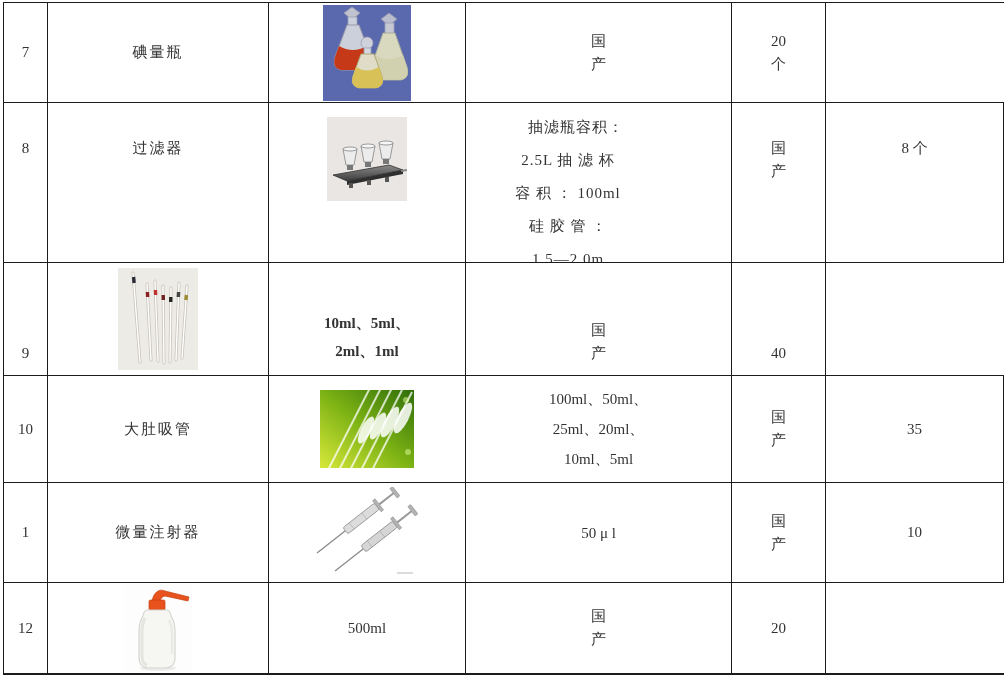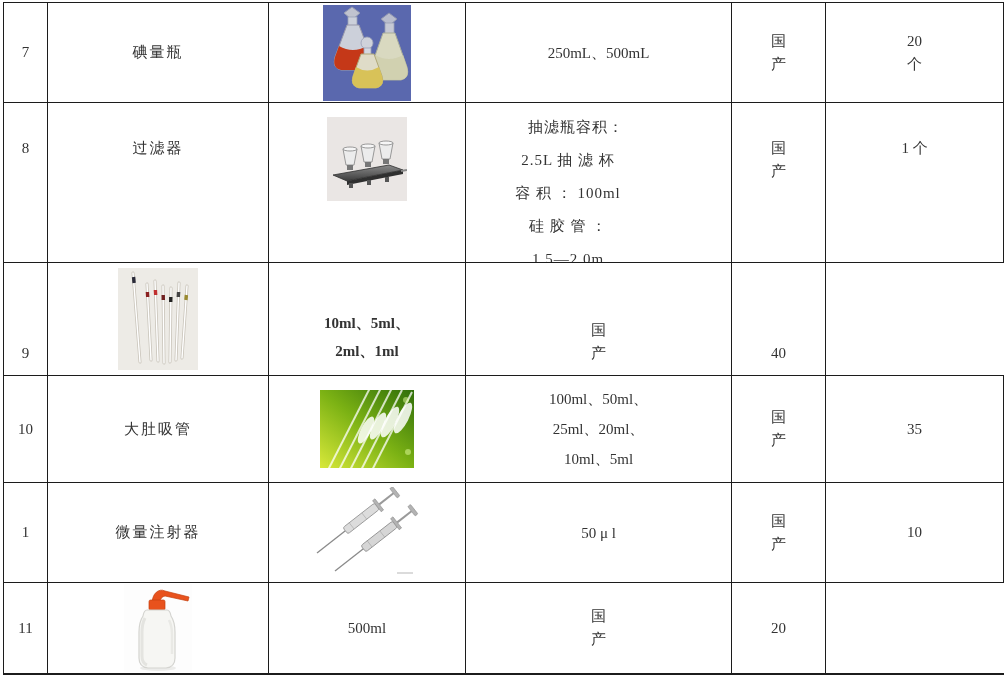--- a/index.html
+++ b/index.html
@@ -64,21 +64,20 @@
         <rect x="25" y="12" width="9" height="10" fill="#ccd0da" stroke="#9aa0b6" stroke-width="0.8"></rect>
         <path d="M24 20 L12 52 Q9 63 18 65 L42 65 Q51 63 48 52 L36 20 Z" fill="#ccd0da" stroke="#99a" stroke-width="1"></path>
         <path d="M16 41 L12 52 Q9 63 18 65 L42 65 Q51 63 48 52 L44 41 Q30 49 16 41 Z" fill="#c53818"></path>
 
         <circle cx="44" cy="38" r="6" fill="#cfd2da" stroke="#9aa0b6" stroke-width="0.8"></circle>
         <rect x="41" y="43" width="7" height="7" fill="#d5d8e0" stroke="#9aa0b6" stroke-width="0.8"></rect>
         <path d="M38 49 L30 71 Q27 81 36 83 L53 83 Q62 81 59 71 L51 49 Z" fill="#dfdcc8" stroke="#b0a878" stroke-width="1"></path>
         <path d="M33 62 L30 71 Q27 81 36 83 L53 83 Q62 81 59 71 L56 62 Q44 69 33 62 Z" fill="#d8c258"></path>
       </svg>
     </div>
-    <div class="cell c-spec pre">250mL、500mL</div>
     <div class="cell c-origin pre">国
 产</div>
     <div class="cell c-qty pre">20
 个</div>
   </div>
 
   <div class="row r8" style="height:160px">
     <div class="cell c-no">8</div>
     <div class="cell c-name">过滤器</div>
     <div class="cell c-img">
@@ -116,21 +115,21 @@
         </g>
       </svg>
     </div>
     <div class="cell c-spec pre">　抽滤瓶容积：
 2.5L 抽 滤 杯
 容 积 ： 100ml
 硅 胶 管 ：
 1.5—2.0m</div>
     <div class="cell c-origin pre">国
 产</div>
-    <div class="cell c-qty pre">1 个</div>
+    <div class="cell c-qty pre">8 个</div>
   </div>
 
   <div class="row r9" style="height:113px">
     <div class="cell c-no">9</div>
     <div class="cell c-img">
       <svg width="80" height="102" viewBox="0 0 80 102">
         <rect x="0" y="0" width="80" height="102" fill="#edebe6"></rect>
         <g stroke="#c9c4ba" stroke-width="3" stroke-linecap="round">
           <line x1="15" y1="5" x2="22" y2="94"></line>
           <line x1="29" y1="16" x2="33" y2="92"></line>
@@ -234,21 +233,21 @@
         <line x1="84" y1="86" x2="100" y2="86" stroke="#cfcfcf" stroke-width="1.5"></line>
       </svg>
     </div>
     <div class="cell c-spec pre">50 μ l</div>
     <div class="cell c-origin pre">国
 产</div>
     <div class="cell c-qty pre">10</div>
   </div>
 
   <div class="row" style="height:92px">
-    <div class="cell c-no">11</div>
+    <div class="cell c-no">12</div>
     <div class="cell c-img">
       <svg width="68" height="88" viewBox="0 0 68 88">
         <rect x="0" y="0" width="68" height="88" fill="#fdfdfd"></rect>
         <ellipse cx="34" cy="84" rx="18" ry="3" fill="#ececea"></ellipse>
 
         <path d="M28 20 C28 9 35 4 41 7 L65 13 L64 17 L41 12 C37 13 35 17 35 21 Z" stroke="#c4410f" stroke-width="0.7" fill="#e8521d"></path>
 
         <rect x="25" y="16" width="16" height="10" rx="1.5" stroke="#c4410f" stroke-width="0.7" fill="#e8521d"></rect>
 
         <path d="M23 26 L43 26 Q46 26 47 32 Q51 38 51 48 L51 74 Q51 83 42 84 L24 84 Q15 83 15 74 L15 48 Q15 38 19 32 Q20 26 23 26 Z" fill="#f6f6f3" stroke="#d4d4d0" stroke-width="1.2"></path>

